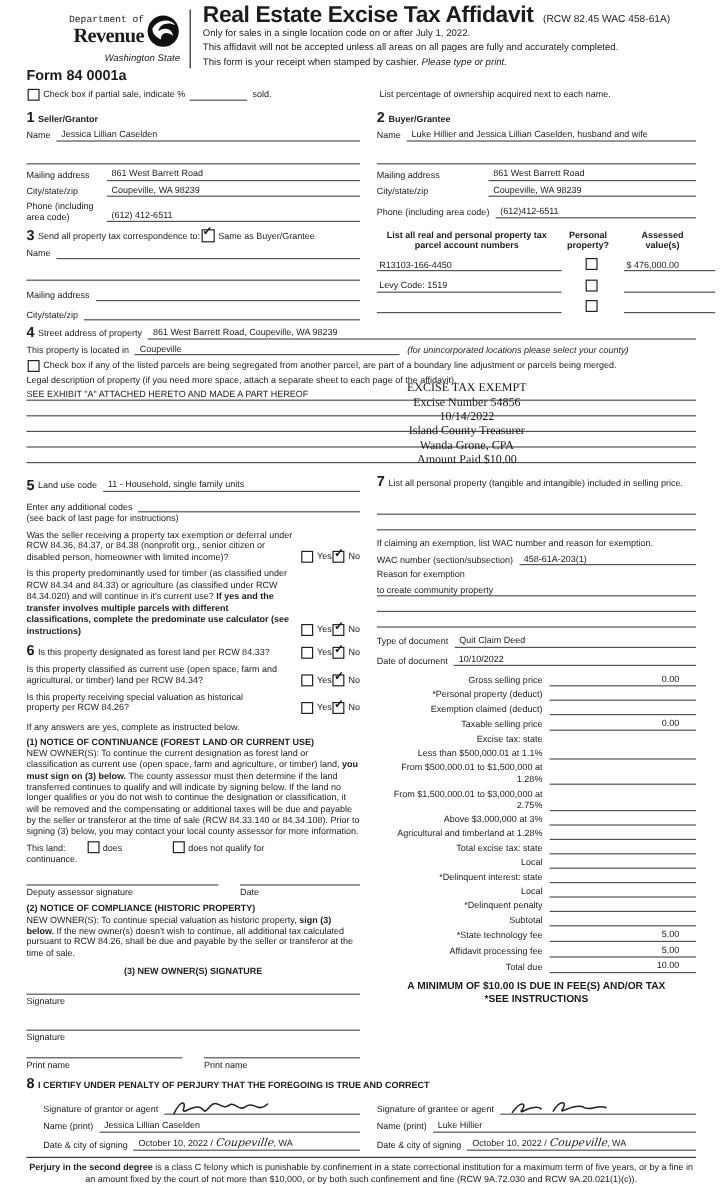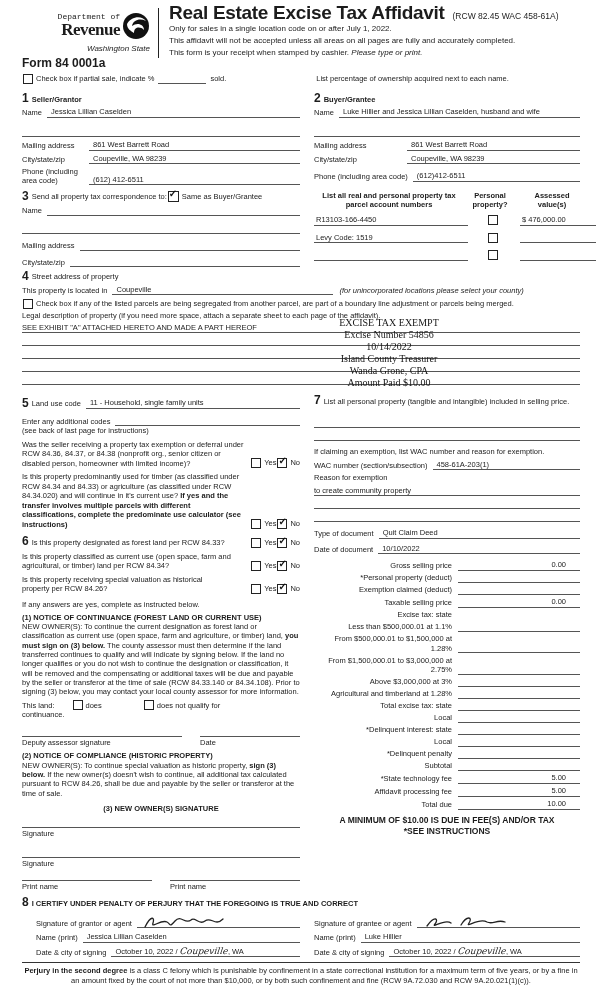--- a/index.html
+++ b/index.html
@@ -32,21 +32,21 @@
   .cols{display:flex;}
   .cl{width:292px;flex:none;padding-right:14px;box-sizing:border-box;}
   .cr{flex:1;}
   .fld{display:flex;align-items:flex-end;margin-top:3px;}
   .fld .lab{flex:none;padding-right:5px;}
   .fld .val{flex:1;border-bottom:1px solid #555;padding:0 2px 0 4px;white-space:nowrap;}
   .partial{display:flex;margin:5px 0 6px 0;align-items:flex-end;}
   .sec-t{margin:4px 0 2px 0;}
   
   .ptab-h{display:flex;text-align:center;font-weight:bold;line-height:9px;}
-  .ptab-r{display:flex;align-items:flex-start;margin-top:6px;}
+  .ptab-r{display:flex;align-items:center;margin-top:6px;}
   .pc1{width:150px;}
   .pc2{width:52px;text-align:center;}
   .pc3{width:72px;text-align:center;}
   .pline{border-bottom:1px solid #555;text-align:left;padding:0 2px;}
   
   .legalwrap{position:relative;}
   .stamp{position:absolute;left:262px;top:-6px;width:210px;text-align:center;font-family:"Liberation Serif",serif;font-size:10px;line-height:12px;color:#181818;background:transparent;}
   .blank-ln{border-bottom:1px solid #555;height:12px;}
   
   .q{display:flex;align-items:flex-end;margin-top:4px;}
@@ -204,20 +204,21 @@
         <div class="pc2"><span class="cb"></span></div>
         <div class="pc3 pline">&nbsp;</div>
       </div>
     </div>
   </div>
 
   <div style="margin-top:5px;">
     <div class="fld" style="margin-top:2px;">
       <span class="num">4</span>
       <span class="lab">Street address of property</span>
+      <span class="val">861 West Barrett Road, Coupeville, WA 98239</span>
     </div>
     <div class="fld">
       <span class="lab">This property is located in</span>
       <span class="val" style="flex:none;width:215px;">Coupeville</span>
       <span class="it" style="padding-left:6px;">(for unincorporated locations please select your county)</span>
     </div>
     <div class="row" style="margin-top:4px;align-items:center;">
       <span class="cb"></span>
       <span>Check box if any of the listed parcels are being segregated from another parcel, are part of a boundary line adjustment or parcels being merged.</span>
     </div>

